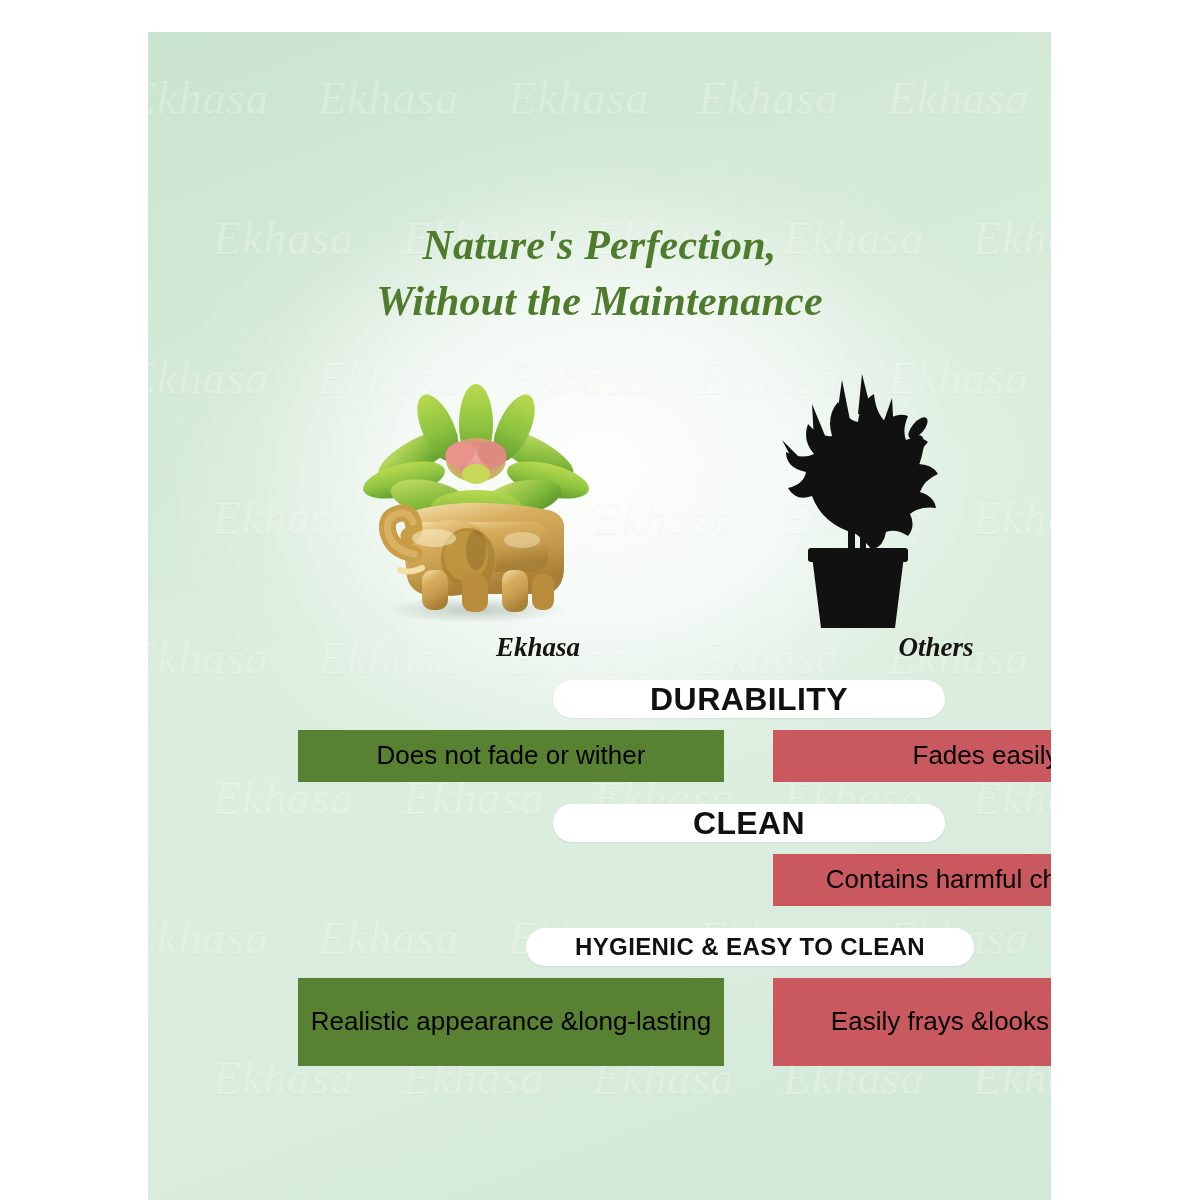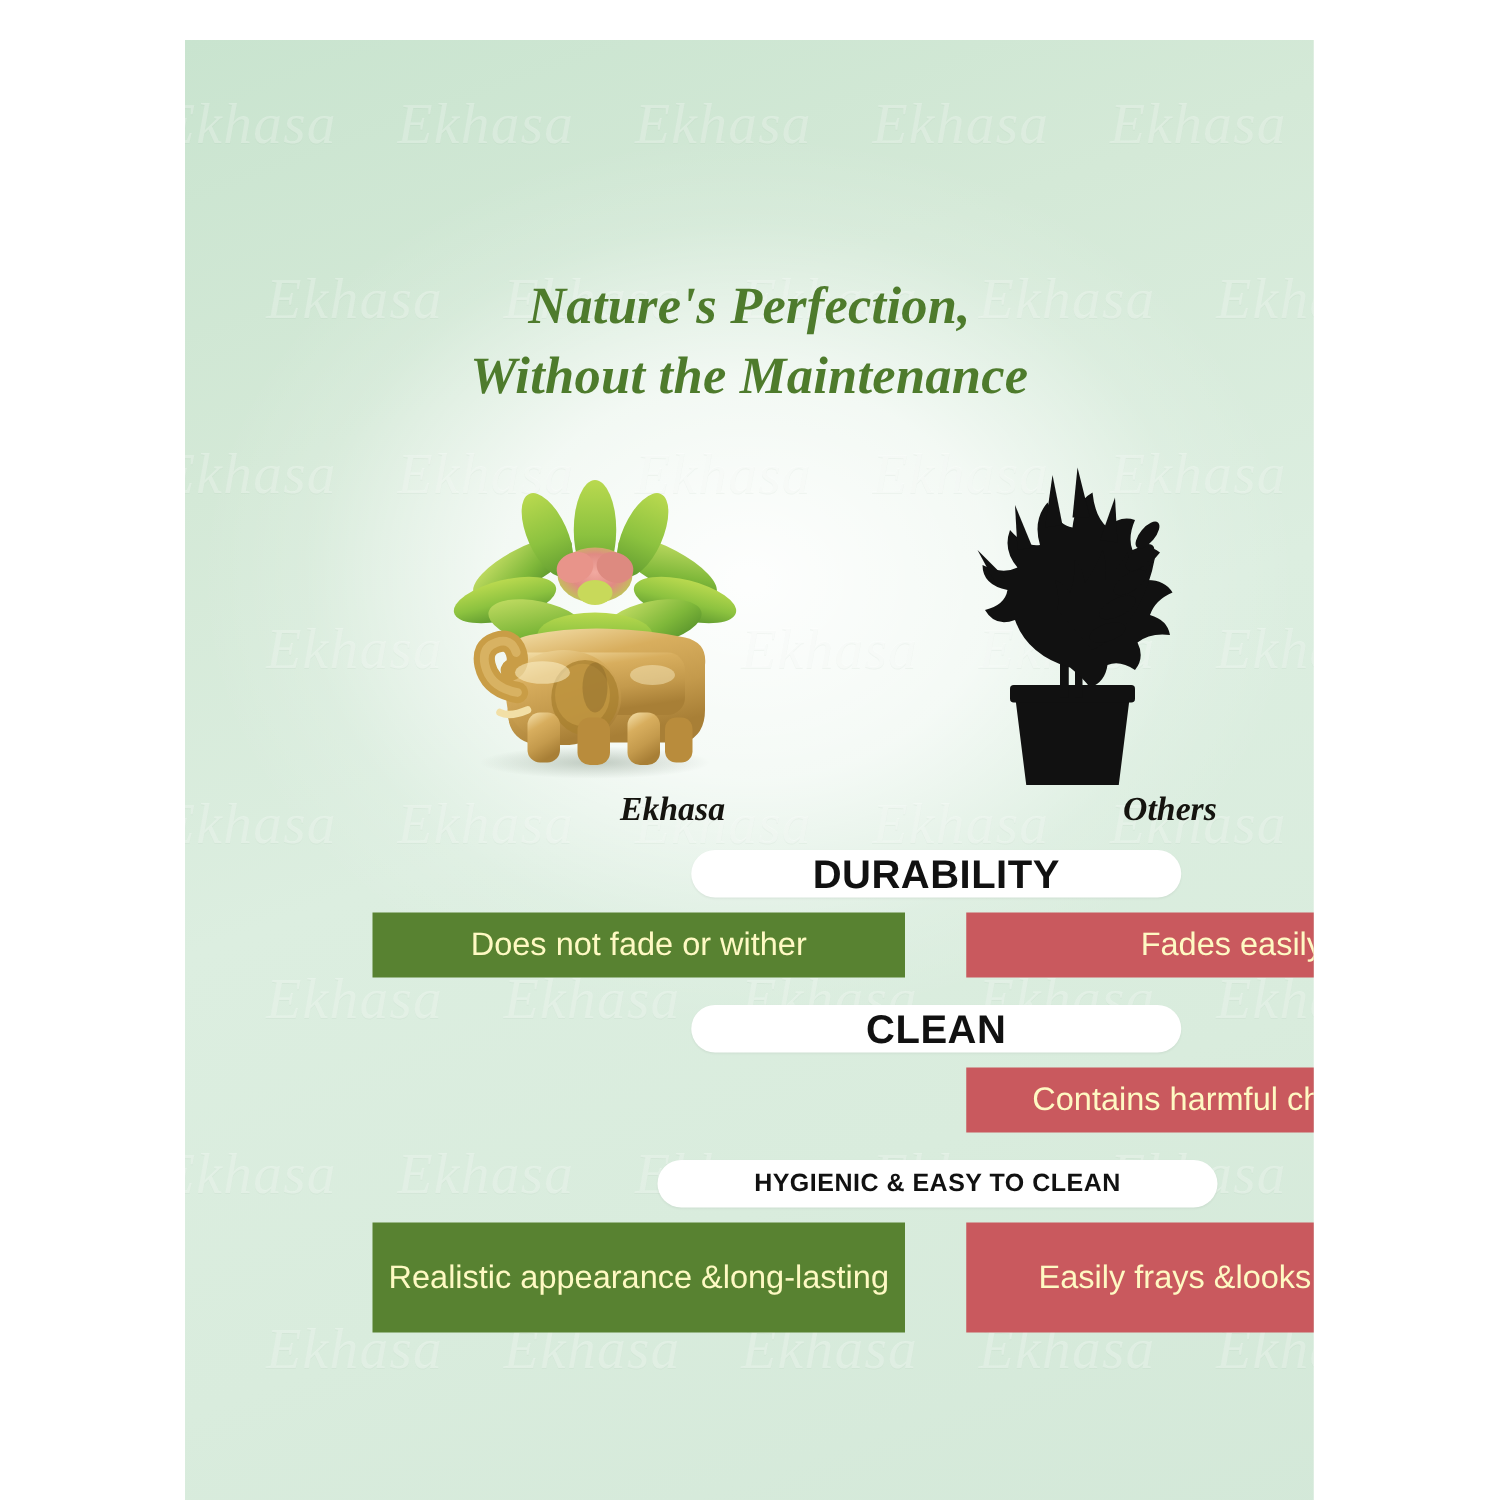--- a/index.html
+++ b/index.html
@@ -97,34 +97,34 @@
     width:392px;
     background:#ffffff;
     border-radius:22px;
     display:flex;align-items:center;justify-content:center;
     font-weight:700;
     font-size:32px;
     letter-spacing:.4px;
     color:#111111;
     box-shadow:0 1px 2px rgba(0,0,0,0.06);
   }
-  .pill.wide{ left:228px; width:448px; font-size:20px;}
+  .pill.wide{ left:228px; width:448px; font-size:24px;}
   .bar-row{
     position:relative;
     margin-top:10px;
     height:52px;
   }
   .bar-row.tall{ height:88px;padding-left:24px; }
   .bar{
     position:absolute;
     top:0;
     height:100%;
     display:flex;align-items:center;justify-content:center;
     text-align:center;
-    color:#fef9c3;
+    color:#000000;
     font-size:26px;
     line-height:1.22;
     padding:0 10px;
     box-sizing:border-box;
   }
   .bar.good{ left:0; width:426px; background:#588231; }
   .bar.bad{ left:475px; width:425px; background:#c9595e; }
 
   .spacer{height:22px;}
 </style>

